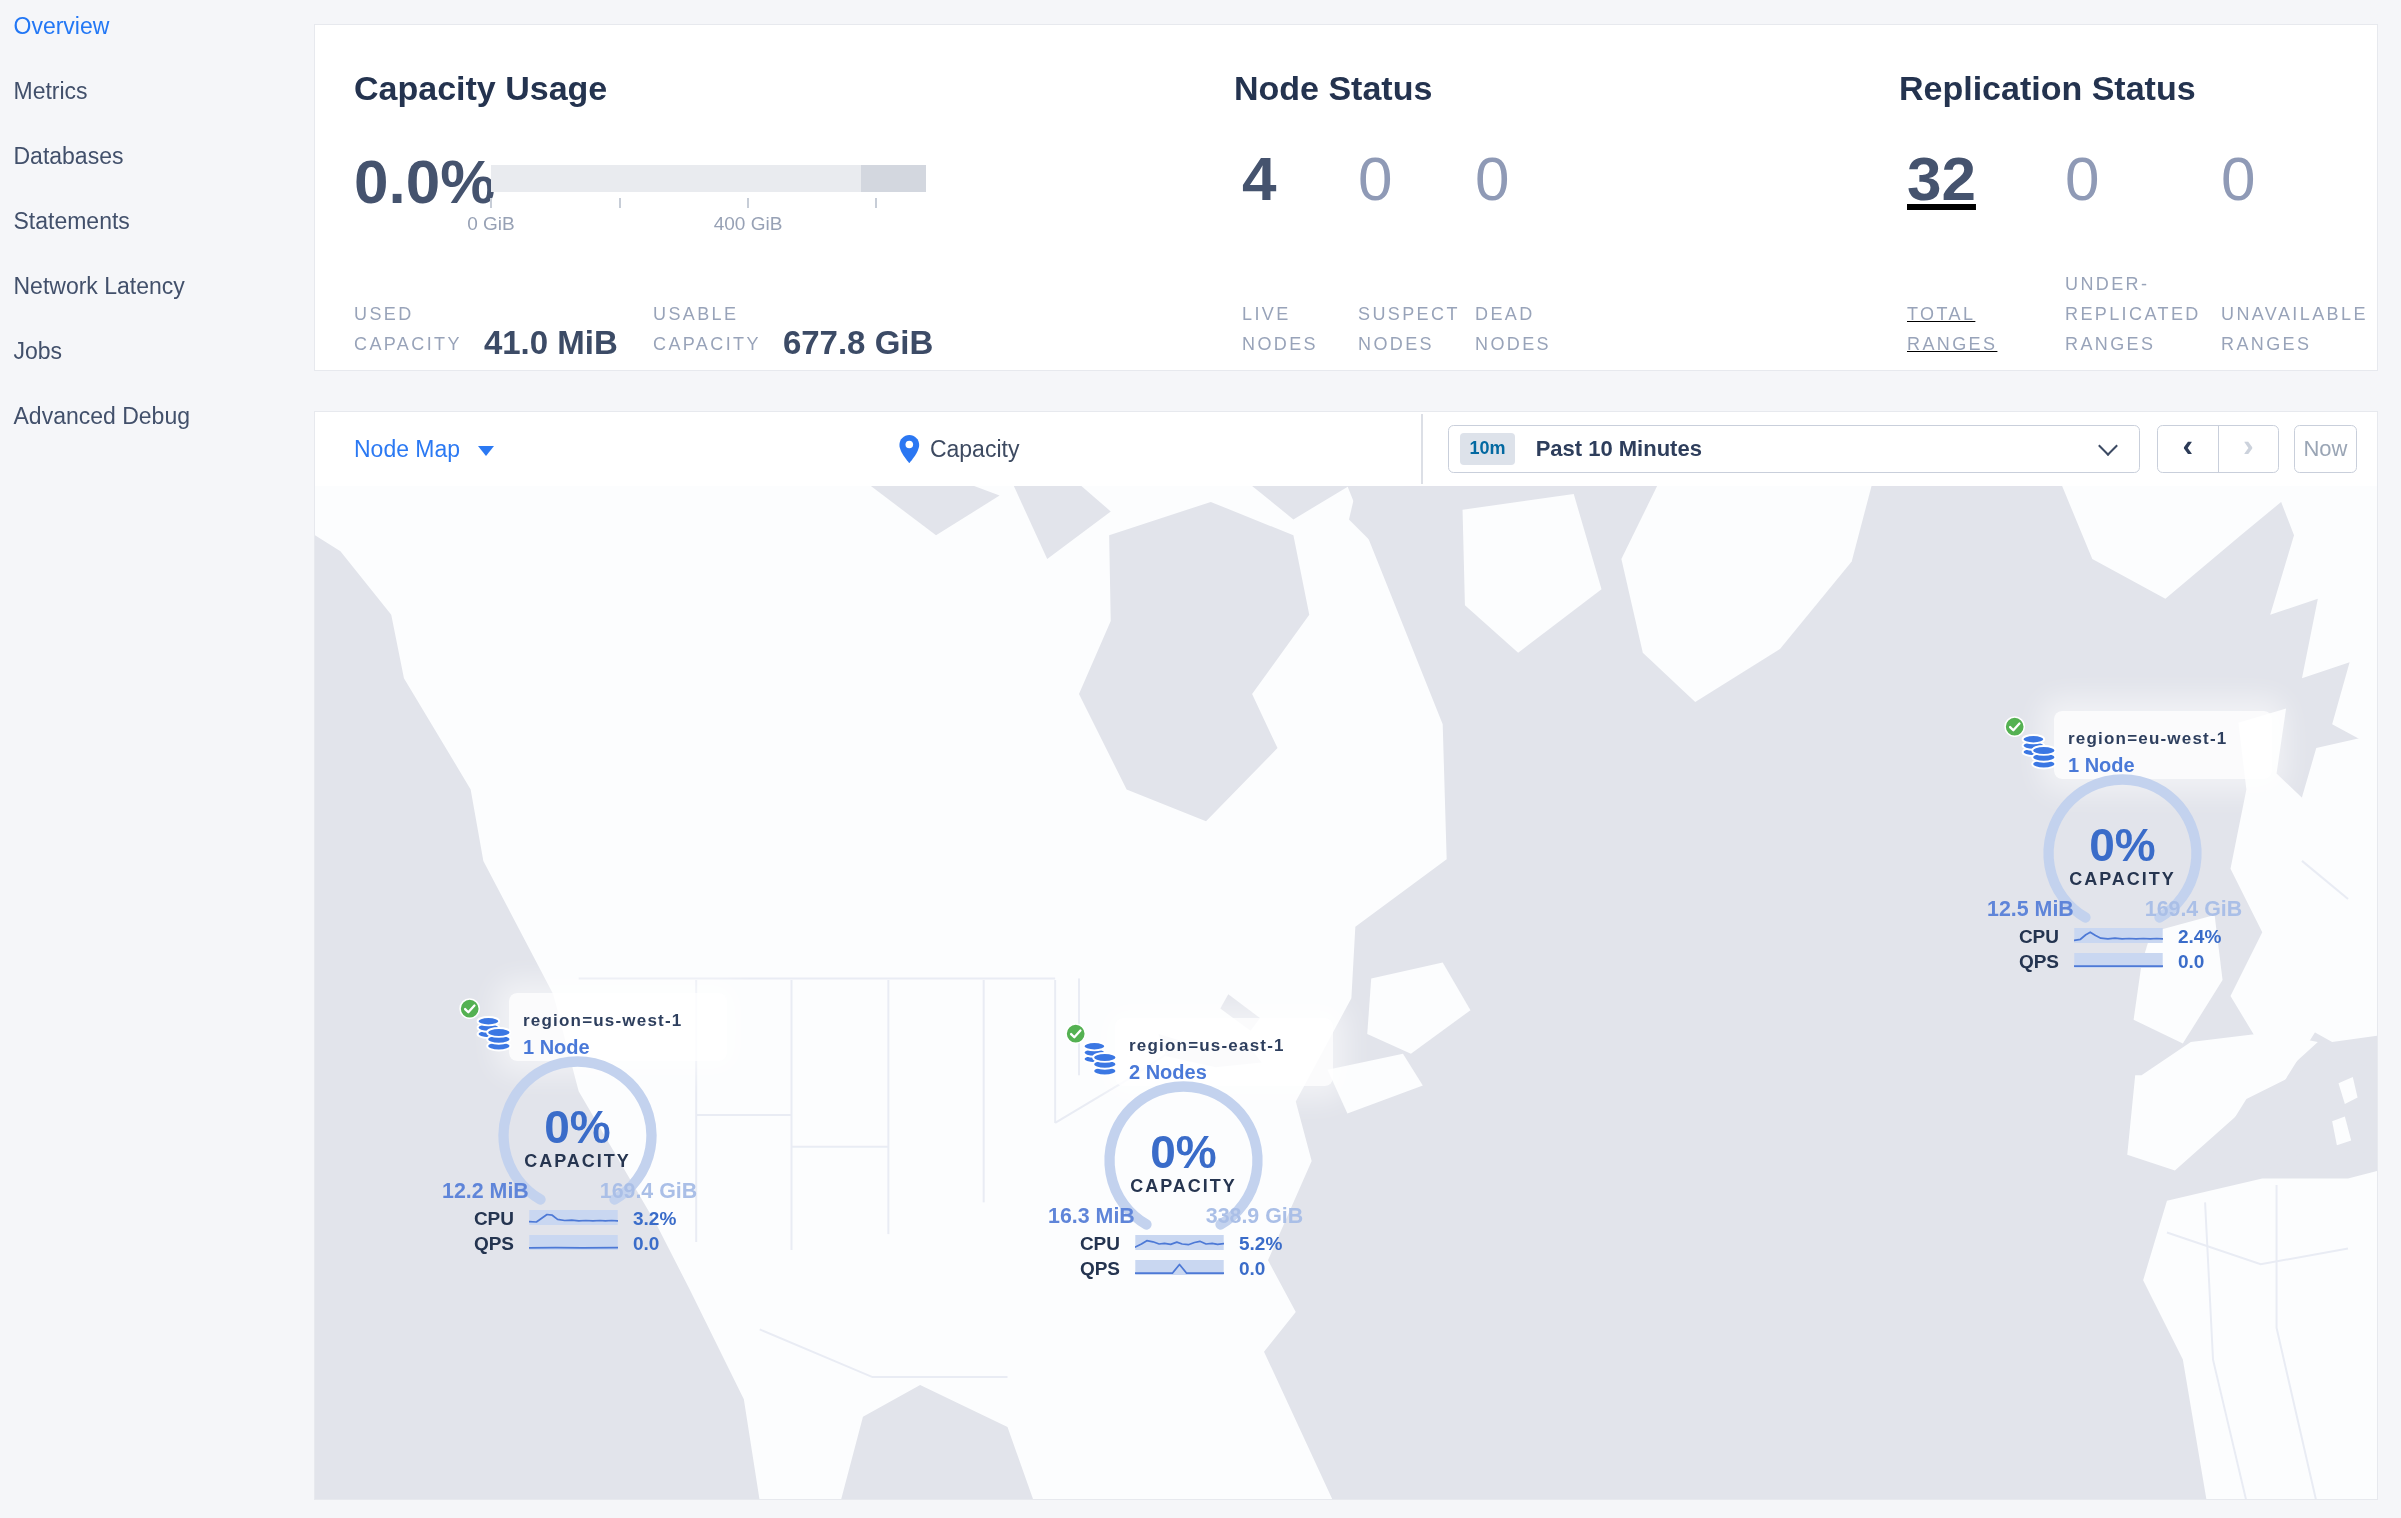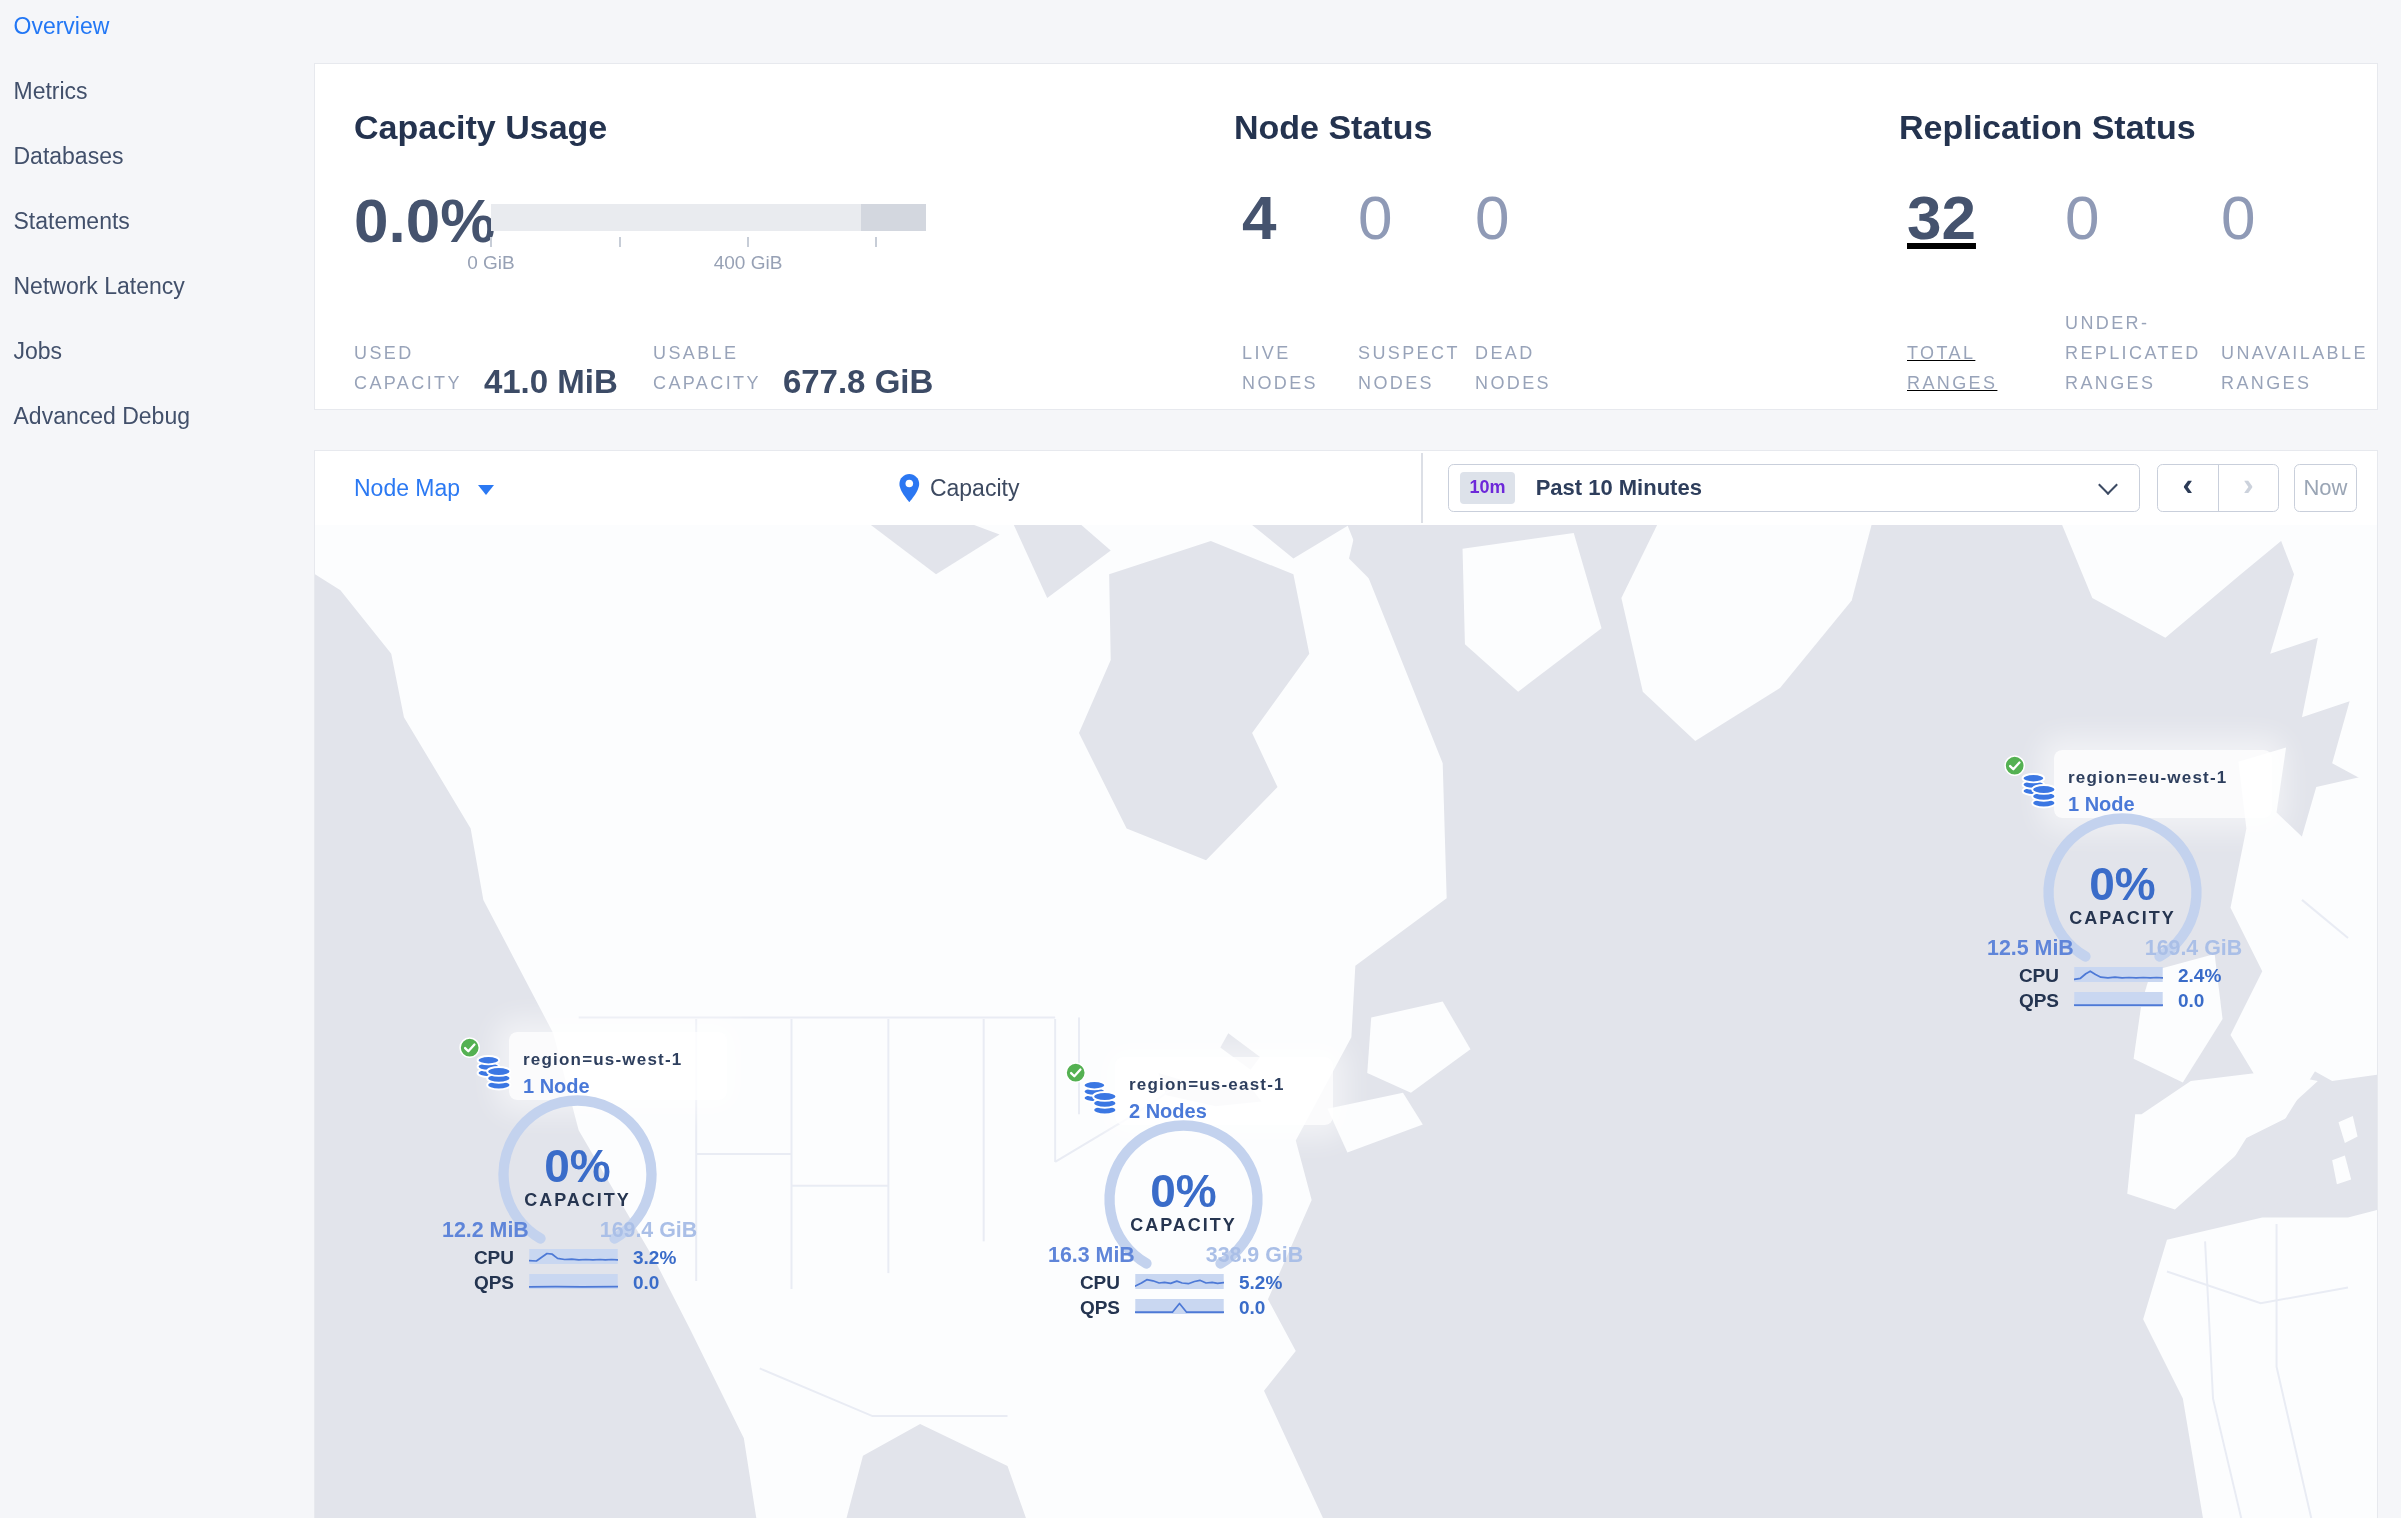--- a/index.html
+++ b/index.html
@@ -5,21 +5,21 @@
   html,body{margin:0;padding:0;background:#f5f6f9;}
   .page{position:relative;width:2401px;height:1518px;overflow:hidden;
         font-family:"Liberation Sans",sans-serif;background:#f5f6f9;}
   
   .sidebar{position:absolute;left:0;top:0;width:314px;height:100%;}
   .sidebar ul{list-style:none;margin:-5.6px 0 0 0;padding:0;}
   .sidebar li{height:65px;display:flex;align-items:center;padding-left:13.5px;
               font-size:23px;font-weight:500;color:#42506b;cursor:pointer;white-space:nowrap;}
   .sidebar li.active{color:#2277f5;}
   
-  .card{position:absolute;background:#ffffff;border:0.8px solid #e7e9ee;box-sizing:border-box;margin-top:39px;}
+  .card{position:absolute;background:#ffffff;border:0.8px solid #e7e9ee;box-sizing:border-box;}
   .top-card{left:314px;top:24px;width:2064px;height:347px;}
   .map-card{left:314px;top:411px;width:2064px;height:1089px;}
   .top-card h2{position:absolute;top:44px;margin:0;font-size:34px;font-weight:600;color:#24334f;white-space:nowrap;}
   .h-capacity{left:39px;} .h-nodes{left:919px;} .h-repl{left:1584px;}
   .big-pct{position:absolute;left:39px;top:125px;font-size:62px;line-height:64px;font-weight:700;color:#45536e;}
   .metric{position:absolute;top:122px;bottom:11px;display:flex;flex-direction:column;justify-content:space-between;}
   .mnum{font-size:62px;line-height:64px;font-weight:600;color:#45536e;}
   .mnum.muted{color:#8f9ab6;font-weight:400;}
   .mlabel{font-size:18px;line-height:30px;letter-spacing:2.4px;color:#98a3b9;white-space:nowrap;}
   .mlabel span{display:block;}
@@ -38,21 +38,21 @@
   .toolbar{position:absolute;left:0;top:0;right:0;height:74px;background:#fff;}
   .view-select{position:absolute;left:39px;top:0;height:74px;display:flex;align-items:center;gap:17.5px;
                color:#2b79f3;font-size:23px;font-weight:500;cursor:pointer;}
   .caret{width:0;height:0;border-left:8px solid transparent;border-right:8px solid transparent;
          border-top:10.3px solid #2b79f3;margin-top:3.2px;}
   .breadcrumb{position:absolute;left:584px;top:0;height:74px;display:flex;align-items:center;gap:10.3px;
               font-size:23px;font-weight:500;color:#3d4a61;}
   .vdiv{position:absolute;left:1106px;top:1.6px;bottom:1.6px;width:1.6px;background:#dcdfe6;}
   .time-select{position:absolute;left:1133px;top:12.7px;width:692px;height:48px;border:1.6px solid #c9cfdb;
                border-radius:5.6px;background:#fff;display:flex;align-items:center;box-sizing:border-box;cursor:pointer;}
-  .badge{margin-left:11px;background:#dde2ea;border-radius:4px;padding:5.6px 9.5px;font-size:18px;font-weight:700;color:#6d28d9;}
+  .badge{margin-left:11px;background:#dde2ea;border-radius:4px;padding:5.6px 9.5px;font-size:18px;font-weight:700;color:#0369a1;}
   .tlabel{margin-left:20.6px;font-size:22px;font-weight:600;color:#2e3e5c;}
   .chev{margin-left:auto;margin-right:24px;width:12px;height:12px;border-right:2.4px solid #3c4a63;
         border-bottom:2.4px solid #3c4a63;transform:rotate(45deg);margin-top:-4.8px;}
   .arrows{position:absolute;left:1842px;top:12.7px;width:122px;height:48px;border:1.6px solid #c9cfdb;border-radius:5.6px;
           background:#fff;display:flex;box-sizing:border-box;overflow:hidden;}
   .arrows button{flex:1;border:none;background:none;font-family:inherit;font-size:32px;font-weight:700;
                  color:#2c3b57;line-height:1;padding:0 0 6.4px 0;cursor:pointer;}
   .arrows .next{border-left:1.6px solid #c9cfdb;color:#ccd2dc;}
   .now-btn{position:absolute;left:1979px;top:12.7px;width:63px;height:48px;border:1.6px solid #c9cfdb;border-radius:5.6px;
            background:#fff;font-family:inherit;font-size:22px;color:#9aa5b5;box-sizing:border-box;}

